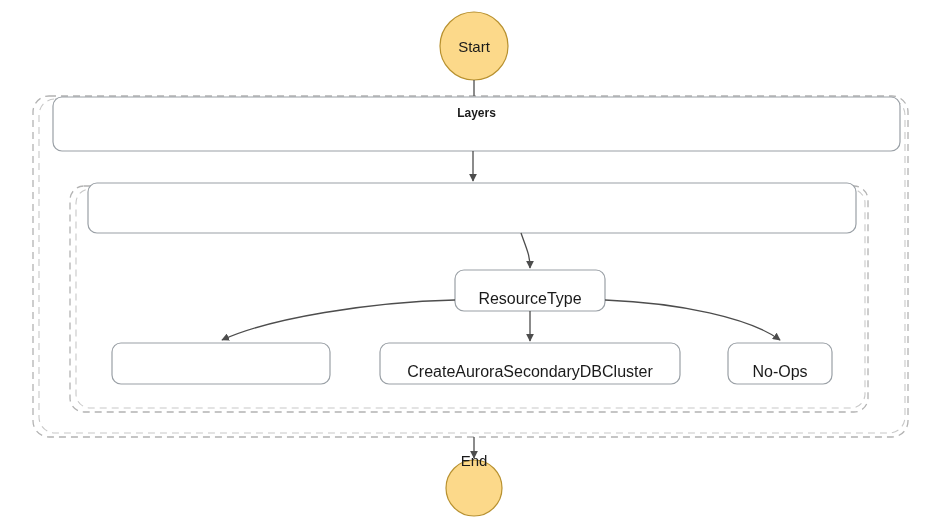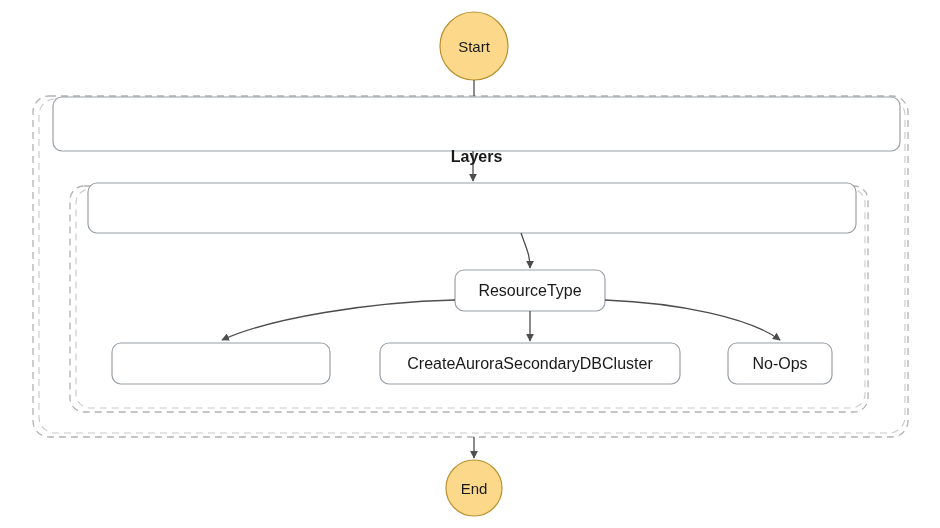--- a/index.html
+++ b/index.html
@@ -29,27 +29,27 @@
     justify-content: center;
     color: #1a1a1a;
     white-space: nowrap;
     pointer-events: none;
   }
   .terminator-label {
     font-size: 15px;
     font-weight: 400;
   }
   .group-title {
-    font-size: 16px;
+    font-size: 12px;
     font-weight: 700;
-    margin-top: 44px;
   }
   .task-label {
     font-size: 16px;
     font-weight: 400;
+    margin-top: 8px;
   }
 </style>
 </head>
 <body>
 
 <div id="canvas">
 
   <svg class="layer" viewBox="0 0 940 528">
     <defs>
       <marker id="arrow" viewBox="0 0 10 10" refX="9" refY="5" markerWidth="6" markerHeight="6" orient="auto-start-reverse">
@@ -97,15 +97,15 @@
   <div class="node-label group-title" style="left:53px; top:100px; width:847px; height:26px;">Layers</div>
 
 
   <div class="node-label task-label" style="left:455px; top:270px; width:150px; height:41px;">ResourceType</div>
 
 
   <div class="node-label task-label" style="left:728px; top:343px; width:104px; height:41px;">No-Ops</div>
 
   <div class="node-label task-label" style="left:380px; top:343px; width:300px; height:41px;">CreateAuroraSecondaryDBCluster</div>
 
-  <div class="node-label terminator-label" style="left:446px; top:474px; width:56px; height:28px;">End</div>
+  <div class="node-label terminator-label" style="left:446px; top:446px; width:56px; height:28px;">End</div>
 
 </div>
 
 </body></html>

